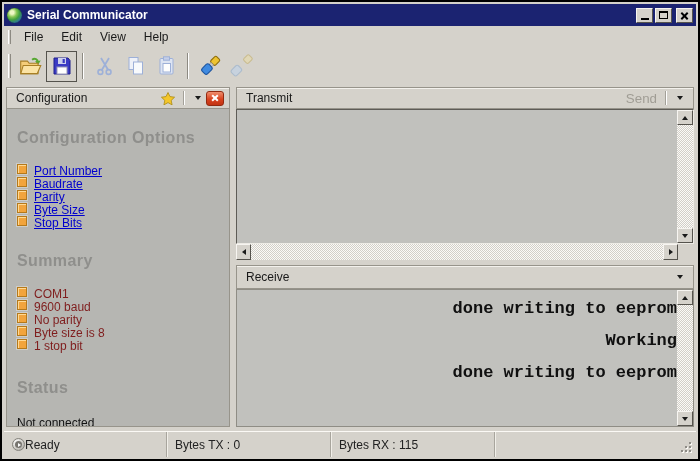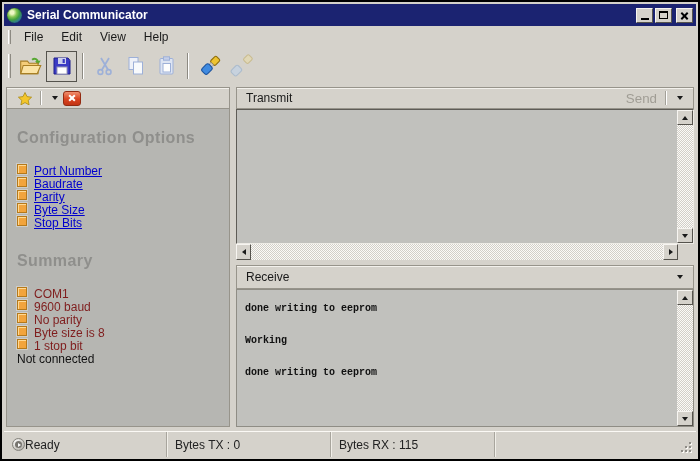--- a/index.html
+++ b/index.html
@@ -83,21 +83,21 @@
     border-color:#f7f5f1 #55534d #55534d #f7f5f1;display:flex;align-items:center;justify-content:center;padding:0;}
   .hrow{height:16px;flex:0 0 16px;display:flex;}
   .hscroll{flex:1;display:flex;justify-content:space-between;}
   .hscroll .sbtn{height:16px;}
   .scorner{width:16px;flex:0 0 16px;background:#d5d2cb;}
   .vgap{height:5px;flex:0 0 5px;}
   .rx-panel{flex:1;display:flex;flex-direction:column;min-height:0;}
   .rx-header{height:24px;flex:0 0 24px;}
   .rx-body{flex:1;display:flex;background:#c1c1bd;border:1px solid #8f8d85;min-height:0;}
   .rx-text{flex:1;font-family:"Liberation Mono","DejaVu Sans Mono",monospace;
-    font-size:10px;font-weight:bold;line-height:16px;white-space:pre;padding:11px 0 0 8px;color:#101010;overflow:hidden;}
+    font-size:17px;font-weight:bold;line-height:16px;white-space:pre;padding:11px 0 0 8px;color:#101010;overflow:hidden;text-align:right;}
   
   .statusbar{height:26px;flex:0 0 26px;border-top:1px solid #fbf9f5;margin-top:1px;
     display:flex;align-items:stretch;position:relative;}
   .sb-field{display:flex;align-items:center;padding-left:8px;border-right:1px solid #a8a59d;
     box-shadow:1px 0 0 #f1efe9;color:#222;}
   .sb-ready{width:163px;flex:0 0 163px;gap:0;}
   .sb-tx{width:164px;flex:0 0 164px;}
   .sb-rx{width:164px;flex:0 0 164px;}
   .sb-fill{flex:1;border-right:none;box-shadow:none;}
   .ready-icon{width:13px;height:13px;border-radius:50%;flex:0 0 13px;
@@ -195,20 +195,21 @@
           <rect x="8.5" y="13.5" width="7" height="9" rx="2" fill="#bcd3ef" stroke="#8cabce"></rect>
         </g>
       </svg>
     </button>
   </div>
 
   <div class="main">
 
     <div class="left-panel">
       <div class="panel-header">
+        <span class="ph-title">Configuration</span>
         <button class="starbtn">
           <svg width="14" height="13" viewBox="0 0 14 13">
             <path d="M7 .5l2 4.1 4.6.6-3.4 3.2.9 4.5L7 10.6 2.9 12.9l.9-4.5L.4 5.2 5 4.6z" fill="#f4c62a" stroke="#a98a14" stroke-width=".8"></path>
           </svg>
         </button>
         <span class="vsep"></span>
         <button class="ddbtn">
             <i class="tri-down"></i>
           </button>
         <button class="rx-close">
@@ -256,20 +257,21 @@
           </div>
         <div class="row">
             <span class="bullet"></span>
             <span class="sum-label">Byte size is 8</span>
           </div>
         <div class="row">
             <span class="bullet"></span>
             <span class="sum-label">1 stop bit</span>
           </div>
 
+        <div class="section-heading h-status">Status</div>
         <div class="status-text">Not connected</div>
       </div>
     </div>
 
     <div class="splitter"></div>
 
     <div class="right-area">
 
       <div class="panel-header">
         <span class="ph-title">Transmit</span>

